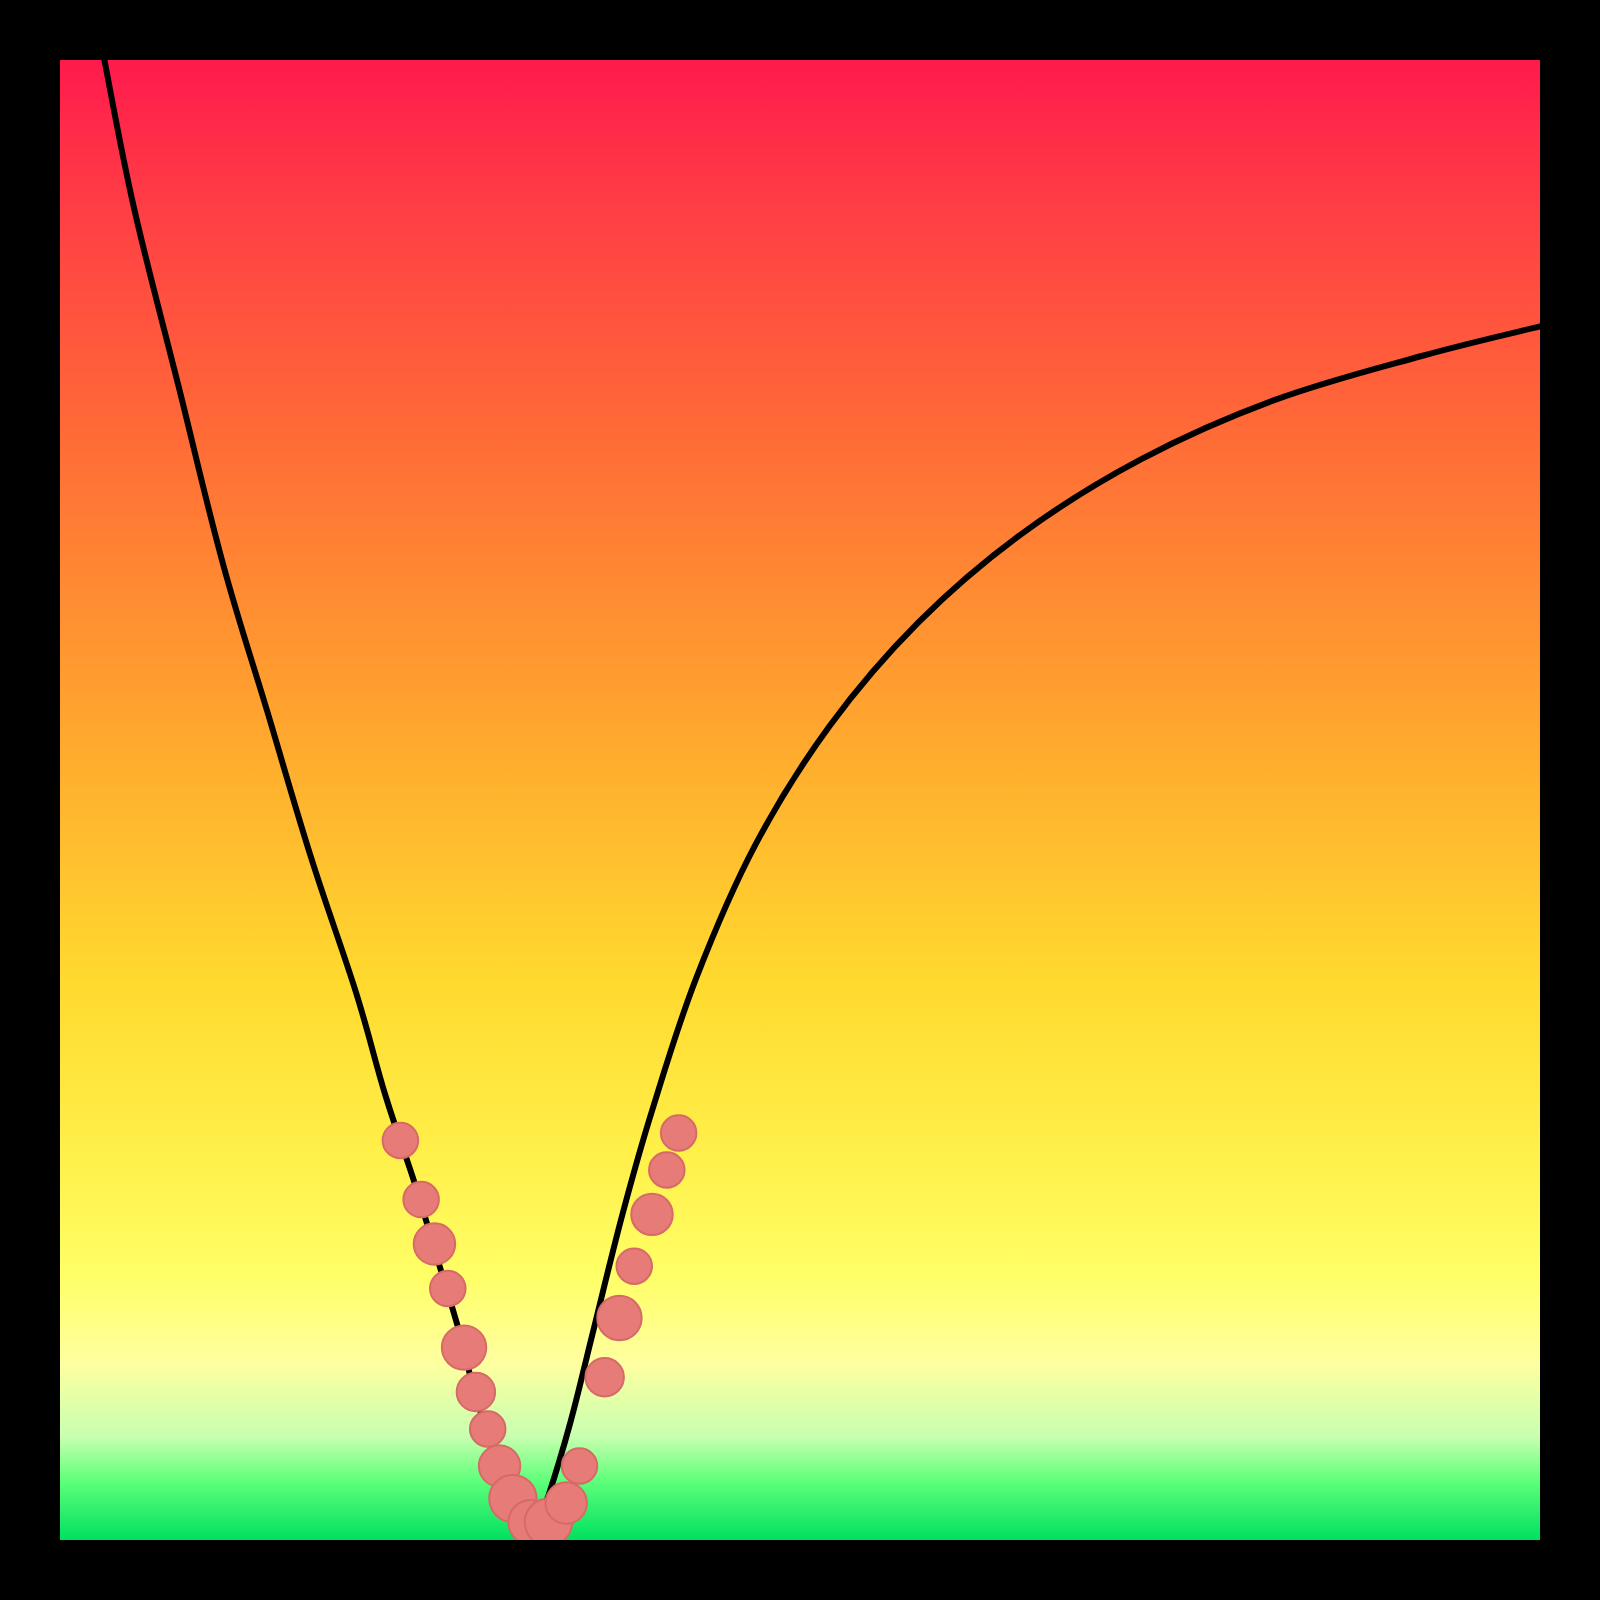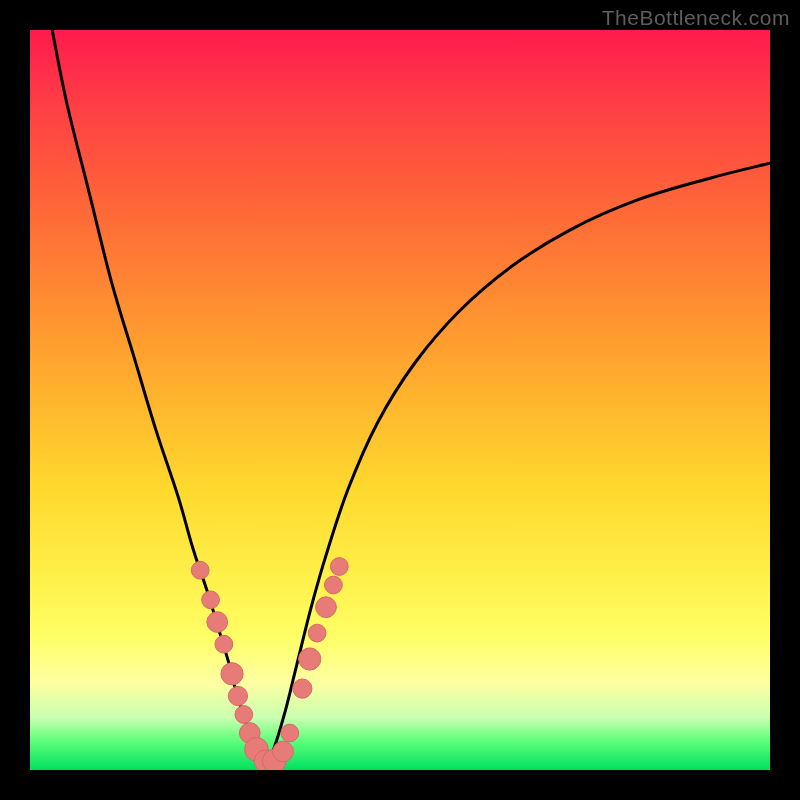--- a/index.html
+++ b/index.html
@@ -80,14 +80,13 @@
           <circle cx="259.74" cy="703.00" r="8.88" fill="#e77b78" stroke="#d66a67" stroke-width="1"></circle>
           <circle cx="272.32" cy="658.60" r="9.62" fill="#e77b78" stroke="#d66a67" stroke-width="1"></circle>
           <circle cx="279.72" cy="629.00" r="11.10" fill="#e77b78" stroke="#d66a67" stroke-width="1"></circle>
           <circle cx="287.12" cy="603.10" r="8.88" fill="#e77b78" stroke="#d66a67" stroke-width="1"></circle>
           <circle cx="296.00" cy="577.20" r="10.36" fill="#e77b78" stroke="#d66a67" stroke-width="1"></circle>
           <circle cx="303.40" cy="555.00" r="8.88" fill="#e77b78" stroke="#d66a67" stroke-width="1"></circle>
           <circle cx="309.32" cy="536.50" r="8.88" fill="#e77b78" stroke="#d66a67" stroke-width="1"></circle>
         </g>
     </svg>
   </div>
-  <div class="watermark">TheBottleneck.com</div>
 </div>
 
 </body></html>

